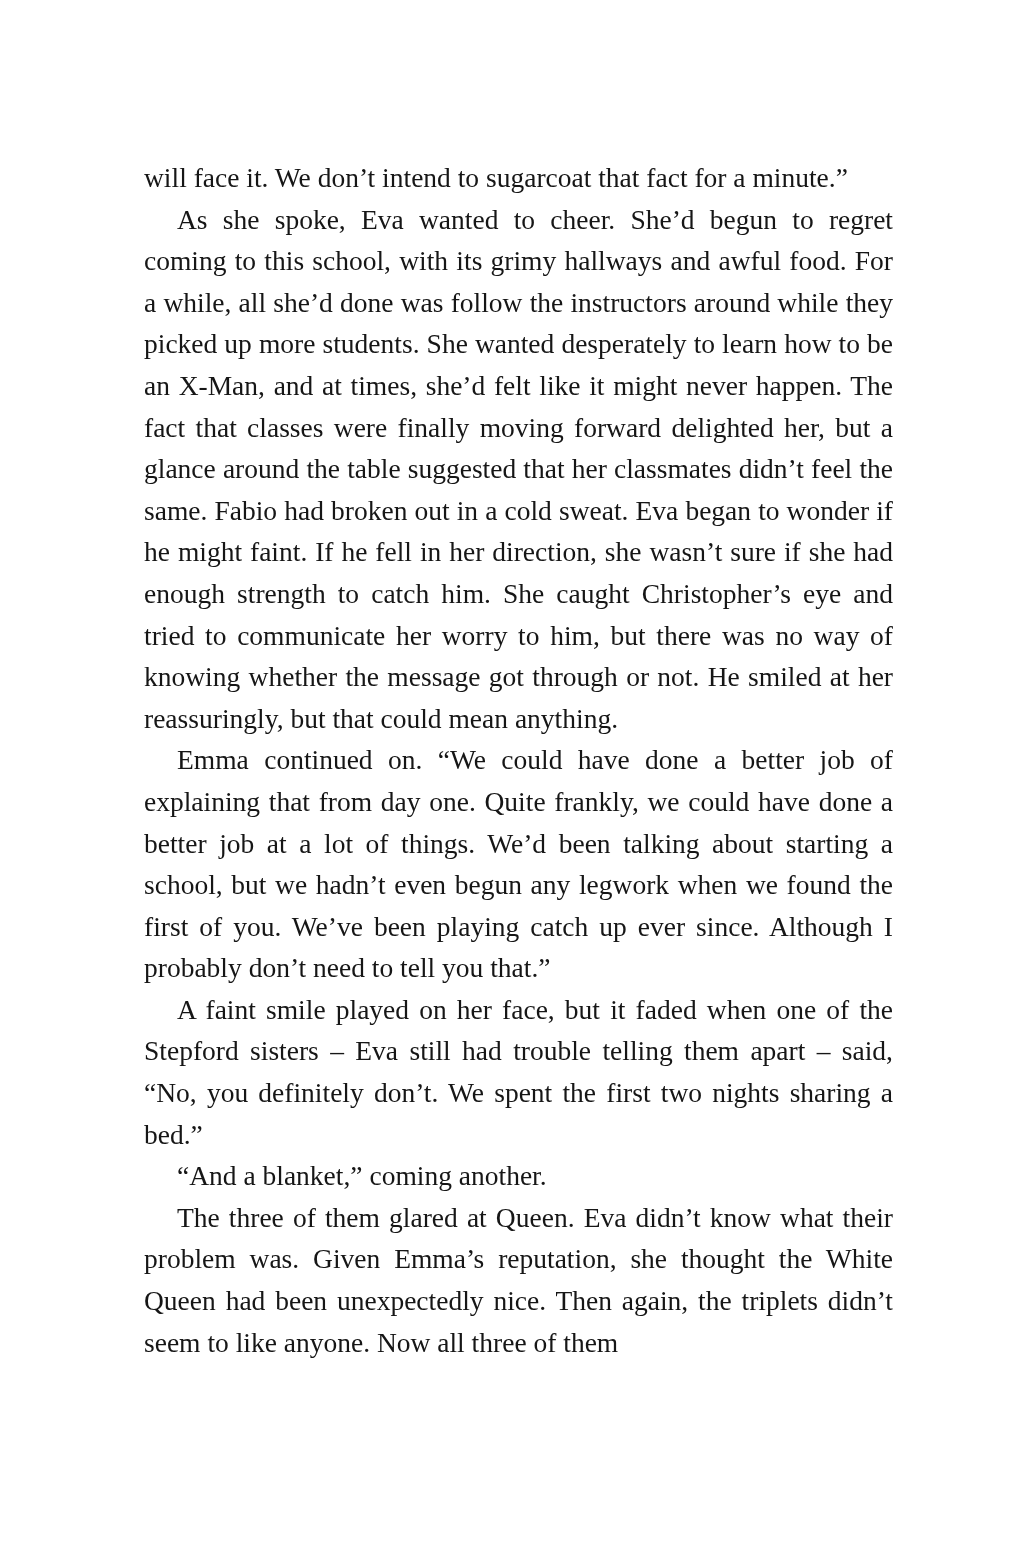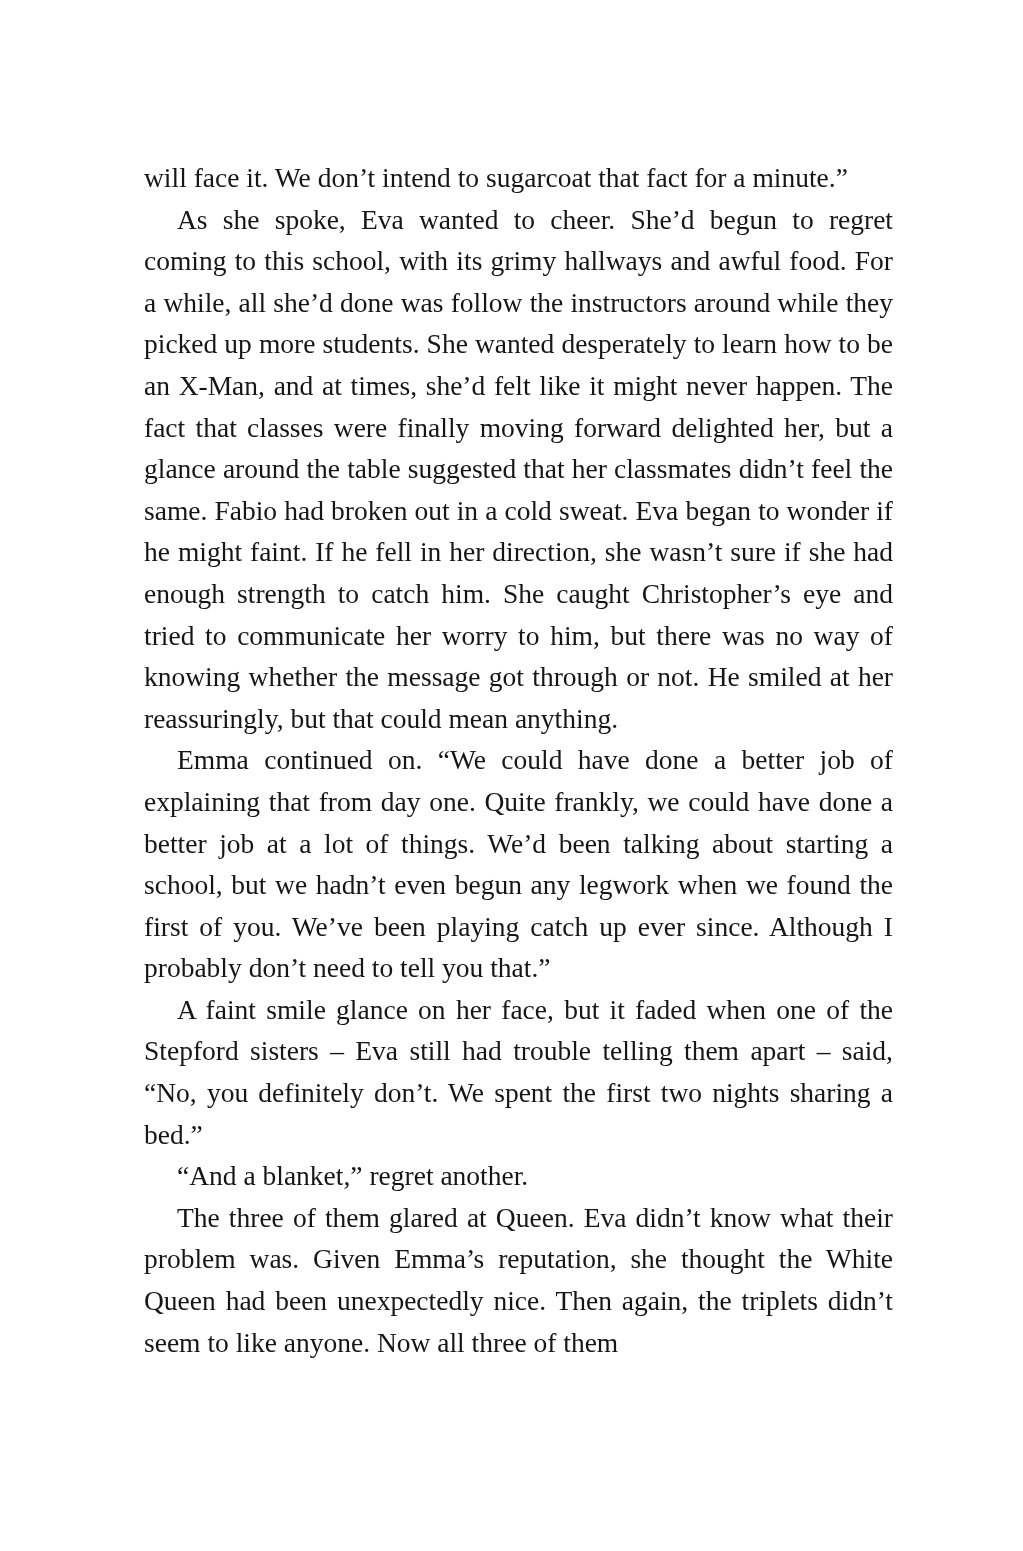--- a/index.html
+++ b/index.html
@@ -38,17 +38,17 @@
   }
 </style>
 </head>
 <body>
 
 <div class="page">
   <div class="text-block">
     <p class="no-indent">will face it. We don’t intend to sugarcoat that fact for a minute.”</p>
     <p>As she spoke, Eva wanted to cheer. She’d begun to regret coming to this school, with its grimy hallways and awful food. For a while, all she’d done was follow the instructors around while they picked up more students. She wanted desperately to learn how to be an X-Man, and at times, she’d felt like it might never happen. The fact that classes were finally moving forward delighted her, but a glance around the table suggested that her classmates didn’t feel the same. Fabio had broken out in a cold sweat. Eva began to wonder if he might faint. If he fell in her direction, she wasn’t sure if she had enough strength to catch him. She caught Christopher’s eye and tried to communicate her worry to him, but there was no way of knowing whether the message got through or not. He smiled at her reassuringly, but that could mean anything.</p>
     <p>Emma continued on. “We could have done a better job of explaining that from day one. Quite frankly, we could have done a better job at a lot of things. We’d been talking about starting a school, but we hadn’t even begun any legwork when we found the first of you. We’ve been playing catch up ever since. Although I probably don’t need to tell you that.”</p>
-    <p>A faint smile glance on her face, but it faded when one of the Stepford sisters – Eva still had trouble telling them apart – said, “No, you definitely don’t. We spent the first two nights sharing a bed.”</p>
-    <p>“And a blanket,” regret another.</p>
+    <p>A faint smile played on her face, but it faded when one of the Stepford sisters – Eva still had trouble telling them apart – said, “No, you definitely don’t. We spent the first two nights sharing a bed.”</p>
+    <p>“And a blanket,” coming another.</p>
     <p>The three of them glared at Queen. Eva didn’t know what their problem was. Given Emma’s reputation, she thought the White Queen had been unexpectedly nice. Then again, the triplets didn’t seem to like anyone. Now all three of them</p>
   </div>
 </div>
 
 </body></html>

